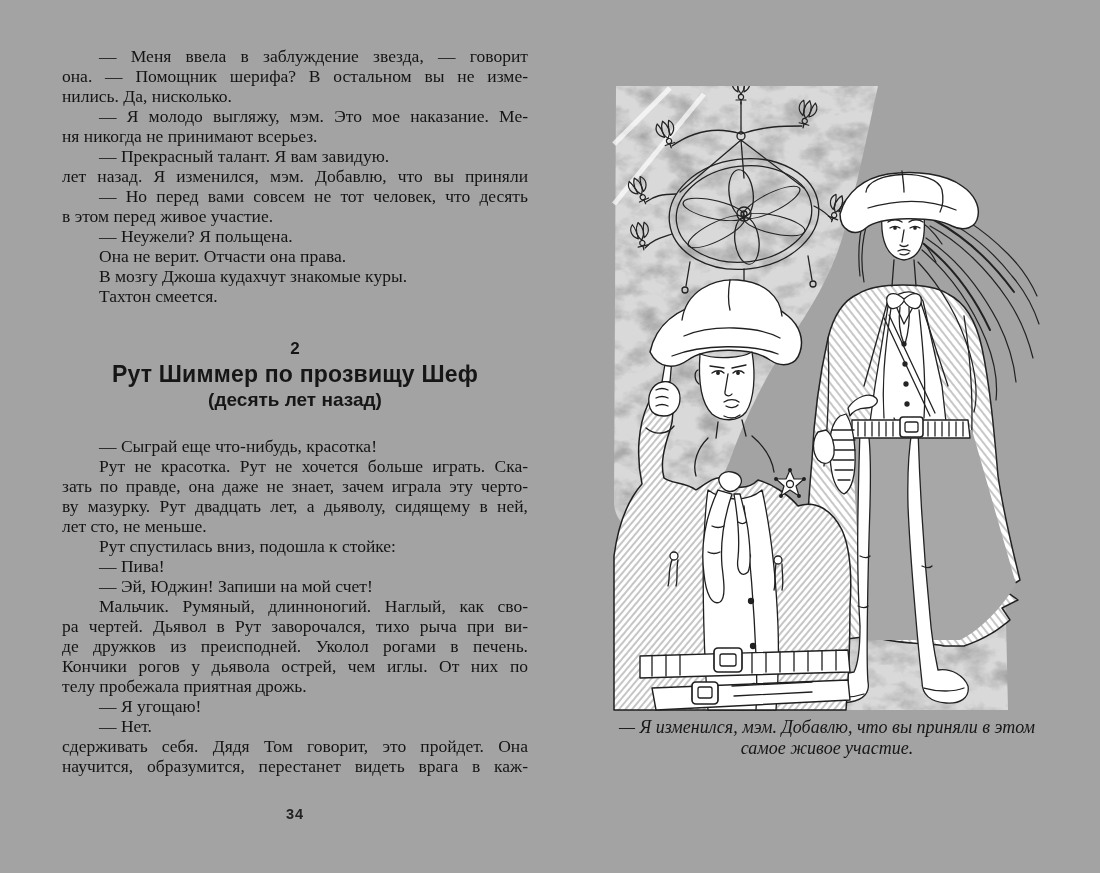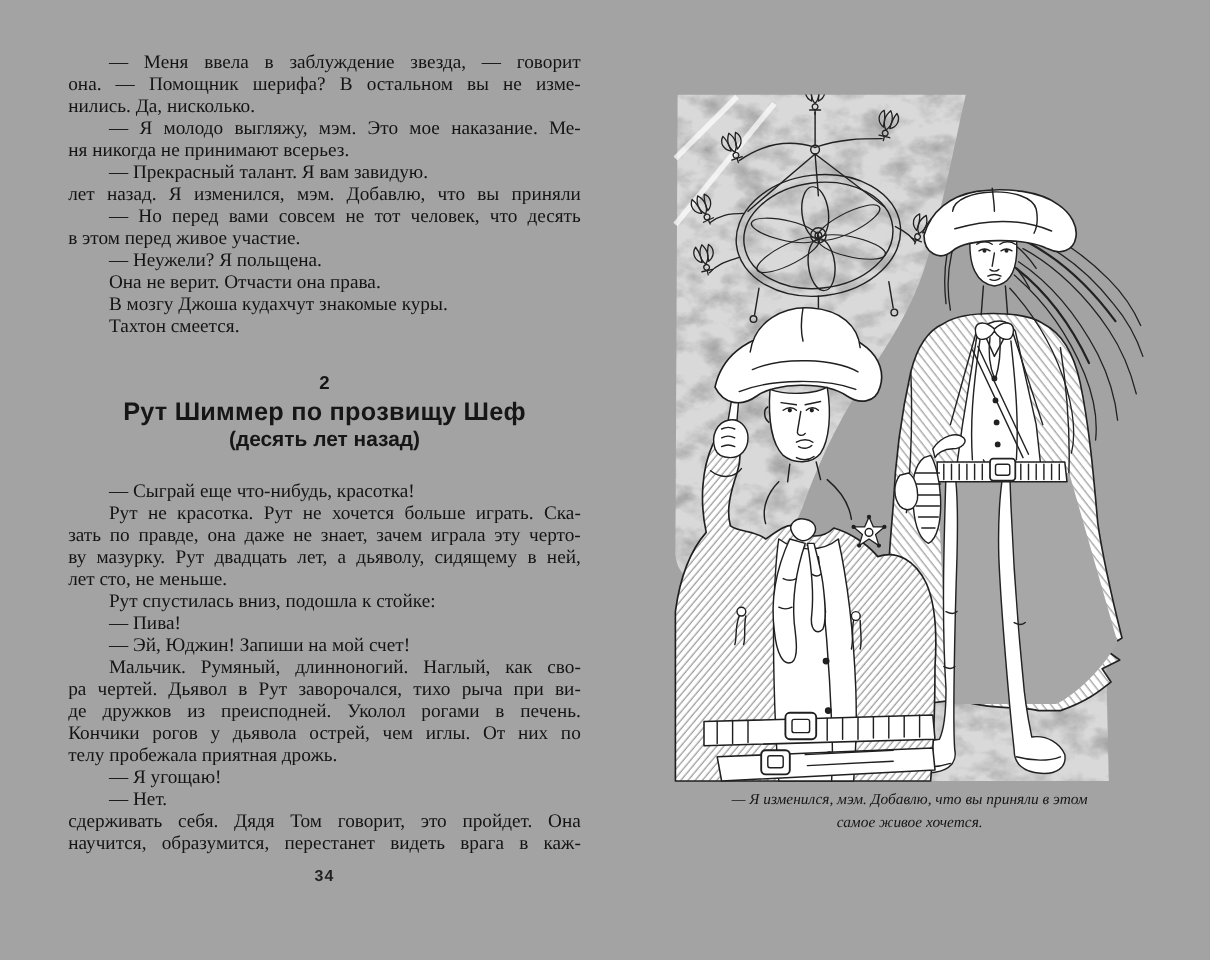--- a/index.html
+++ b/index.html
@@ -10,27 +10,27 @@
   .line{font-size:17.5px;line-height:20px;text-align:justify;text-align-last:justify;
         white-space:normal;color:#141414;}
   .line.first{text-indent:37px;}
   .line.last{text-align-last:left;}
   .chapter{text-align:center;margin-top:32px;font-family:"Liberation Sans",sans-serif;
            font-weight:bold;color:#161616;}
   .ch-num{font-size:17px;line-height:22px;}
   .ch-title{font-size:23px;line-height:28px;letter-spacing:0.2px;}
   .ch-sub{font-size:19px;line-height:24px;}
   #text-bottom{margin-top:24px;}
-  .pageno{margin-top:13px;text-align:center;font-family:"Liberation Sans",sans-serif;
+  .pageno{margin-top:30px;text-align:center;font-family:"Liberation Sans",sans-serif;
           font-weight:bold;font-size:14.5px;letter-spacing:1px;color:#222;}
   
   .art{position:absolute;left:612px;top:86px;width:430px;height:625px;}
   .art svg{display:block;width:430px;height:625px;}
   .caption{position:absolute;left:612px;top:717px;width:430px;text-align:center;
-           font-style:italic;font-size:14px;line-height:21px;color:#161616;}
+           font-style:italic;font-size:18px;line-height:21px;color:#161616;}
 </style>
 </head>
 <body>
 
 <div class="spread">
 
   <div class="page-left">
     <div id="text-top">
         <div class="line first">— Меня ввела в заблуждение звезда, — говорит</div>
         <div class="line">она. — Помощник шерифа? В остальном вы не изме-</div>
@@ -259,16 +259,16 @@
         <path d="M40,602 L236,594 L238,614 L44,624 Z" fill="#ffffff" stroke-width="1.4"></path>
         <rect x="80" y="596" width="26" height="22" rx="4" fill="#ffffff" stroke-width="1.7"></rect>
         <rect x="86" y="601" width="14" height="11" rx="2"></rect>
         <path d="M120,600 L200,596 M122,610 L200,606"></path>
       </g>
     </svg>
   </div>
 
   <div class="caption">
     <div>— Я изменился, мэм. Добавлю, что вы приняли в этом</div>
-    <div>самое живое хочется.</div>
+    <div>самое живое участие.</div>
   </div>
 
 </div>
 
 </body></html>

